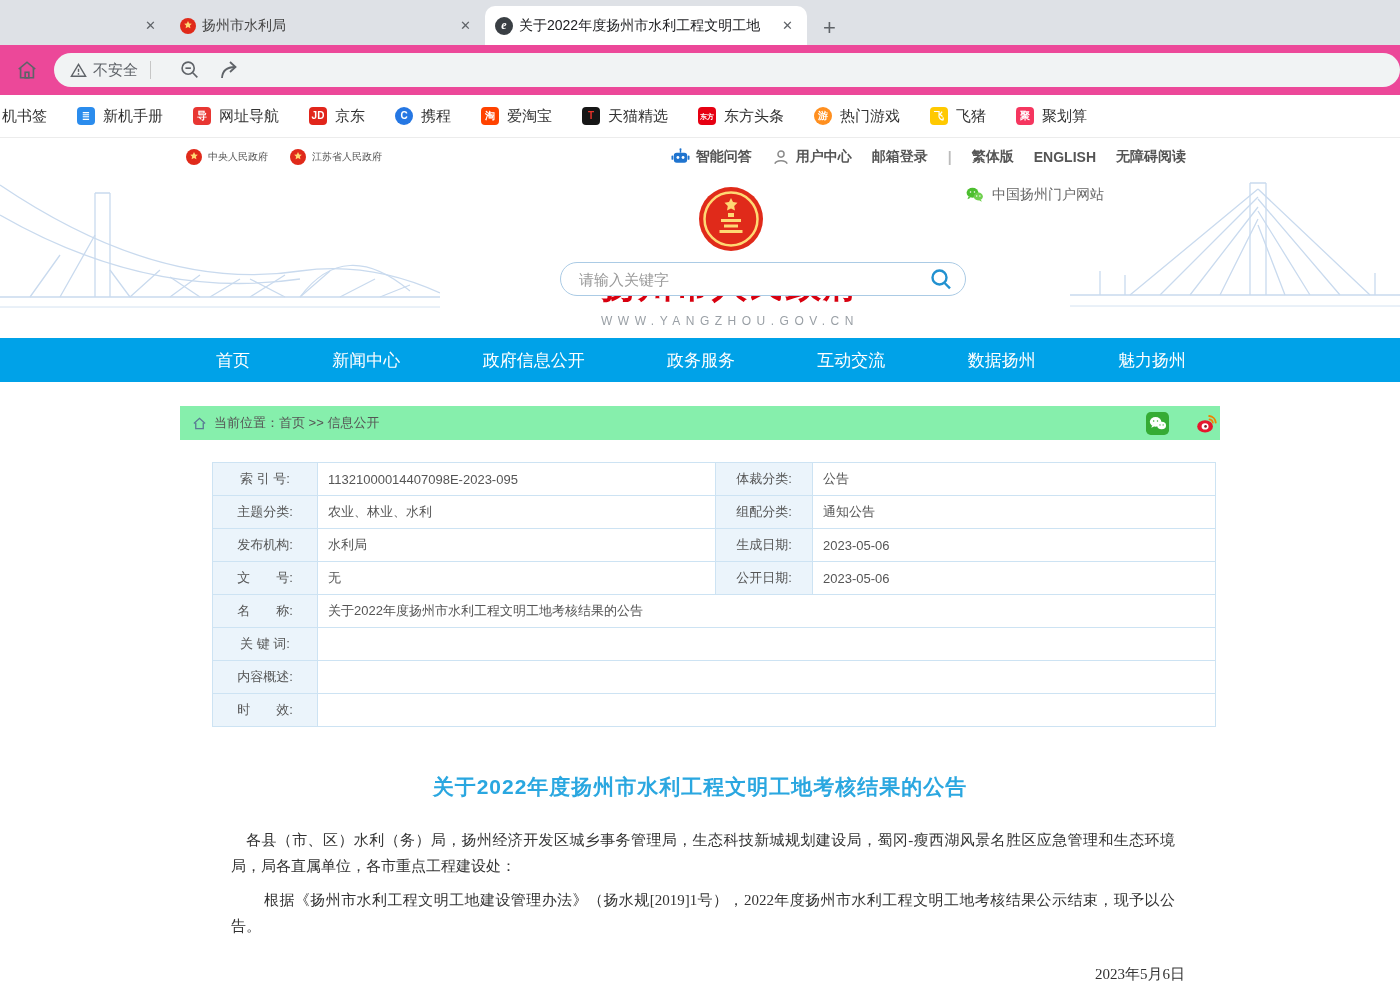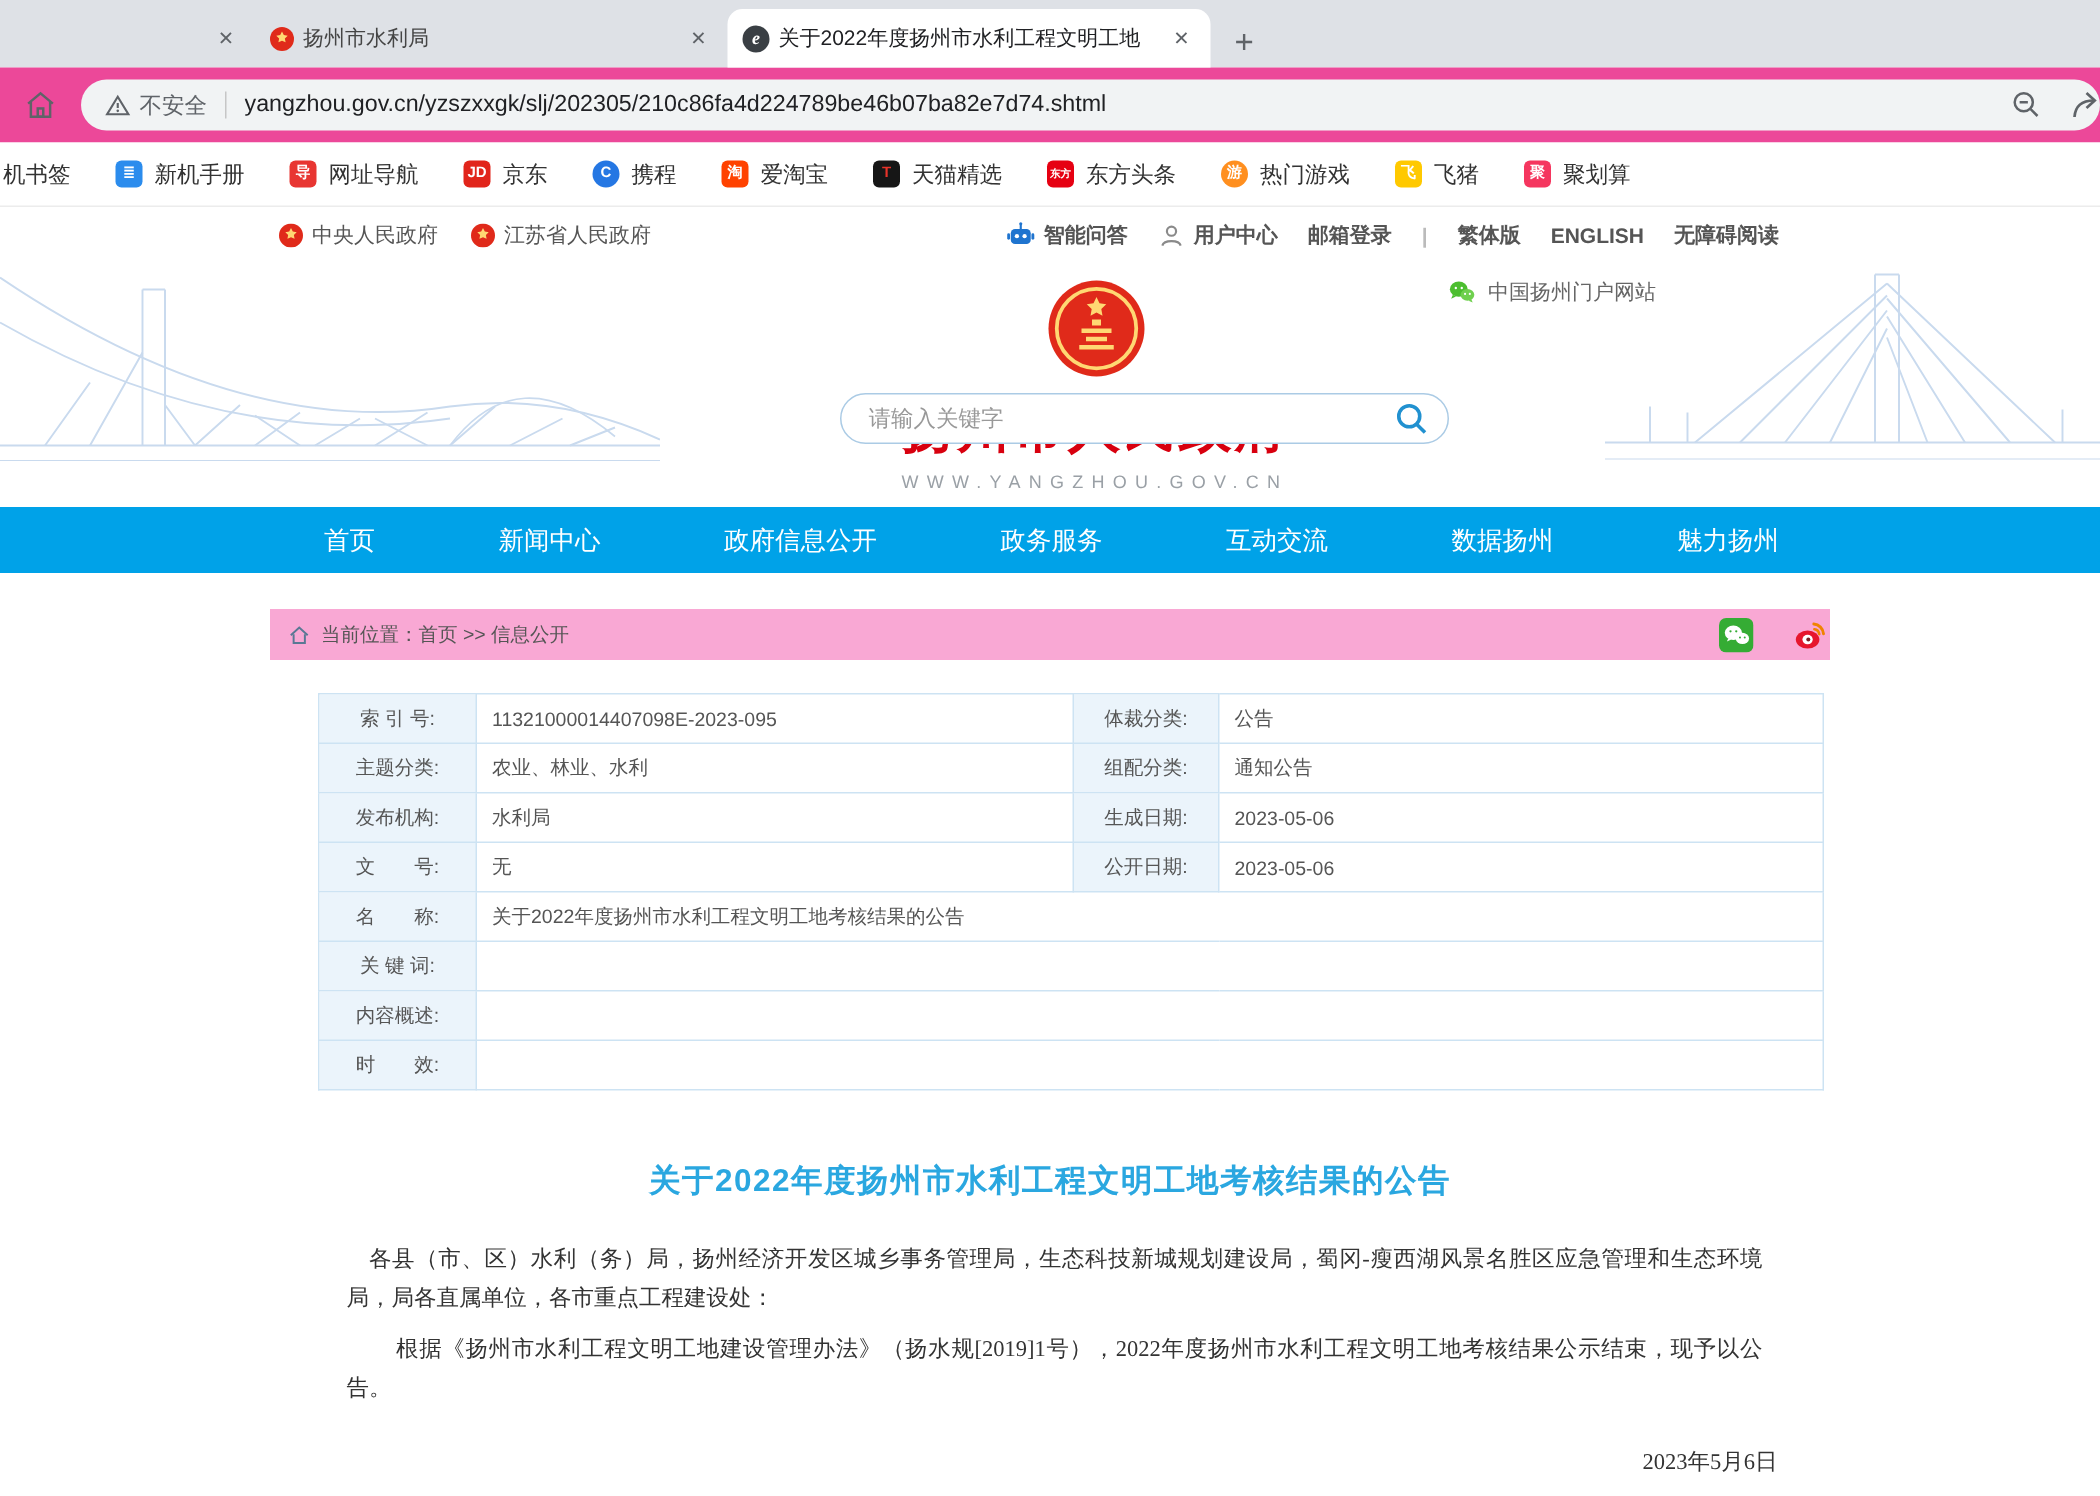--- a/index.html
+++ b/index.html
@@ -33,21 +33,21 @@
                padding:0 12px 0 0; font-size:15px; color:#333; border-bottom:1px solid #ececec; overflow:hidden; }
   .bm { display:flex; align-items:center; gap:8px; white-space:nowrap; }
   .fav { width:18px; height:18px; display:flex; align-items:center; justify-content:center;
          font-size:10px; font-weight:bold; line-height:1; }
   .fav-sm { font-size:7px; }
 
   
   .govbar { height:37px; background:#fff; }
   .container { width:1040px; margin:0 auto; height:100%; }
   .govbar .container { display:flex; align-items:center; padding:0 34px 0 6px; }
-  .gov-link { display:flex; align-items:center; gap:6px; font-size:14px; color:#555; margin-right:22px; }
+  .gov-link { display:flex; align-items:center; gap:6px; font-size:10px; color:#555; margin-right:22px; }
   .gov-right { margin-left:auto; display:flex; align-items:center; gap:20px; font-size:14px; color:#555;font-weight:bold; }
   .gov-right .it { display:flex; align-items:center; gap:6px; }
   .pipe { color:#bbb; }
 
   
   .header { position:relative; height:147px; background:#fff; }
   .art { position:absolute; top:0; pointer-events:none; }
   .art.left { left:0; } .art.right { right:0; }
   .logo-wrap { position:absolute; left:601px; top:11px; display:flex; align-items:center; gap:10px;flex-direction:column; }
   .site-name { font-size:35px; font-weight:bold; color:#d8000f; letter-spacing:2px;
@@ -60,21 +60,21 @@
   .searchbar input { flex:1; border:none; outline:none; font-size:15px; color:#333; background:transparent; }
   .searchbar input::placeholder { color:#999; }
 
   
   .nav { height:44px; background:#00a2e8;margin-top:16px; }
   .nav .container { display:flex; align-items:center; justify-content:space-between; padding:0 34px 0 36px; }
   .nav-item { color:#fff; font-size:17px; white-space:nowrap; }
 
   
   .main { width:1040px; margin:0 auto; }
-  .breadcrumb { margin-top:24px; height:34px; background:#f9a8d4; display:flex; align-items:center;
+  .breadcrumb { margin-top:24px; height:34px; background:#86efac; display:flex; align-items:center;
                 padding:0 2px 0 12px; font-size:13px; color:#555; }
   .bc-text { margin-left:7px; }
   .bc-icons { margin-left:auto; display:flex; align-items:center; gap:26px; }
 
   table.doc { margin:22px 0 0 32px; width:1003px; border-collapse:collapse; font-size:13px; color:#555;
               table-layout:fixed; }
   table.doc td { border:1px solid #cde3f3; height:33px; overflow:hidden; white-space:nowrap; }
   td.lbl { background:#ebf4fb; text-align:center; color:#555; }
   td.val { padding-left:10px; color:#555; }
 
@@ -124,21 +124,20 @@
     <div class="omnibox">
       <span class="warn-glyph">
         <svg width="17" height="17" viewBox="0 0 24 24" fill="none" stroke="#5f6368" stroke-width="2">
             <path d="M12 3.5 L22 20 H2 Z"></path>
             <line x1="12" y1="9.5" x2="12" y2="14"></line>
             <circle cx="12" cy="16.8" r="1.2" fill="#5f6368" stroke="none"></circle>
           </svg>
       </span>
       <span class="sec-label">不安全</span>
       <span class="omni-div"></span>
-      <span class="url-text">yangzhou.gov.cn/yzszxxgk/slj/202305/210c86fa4d224789be46b07ba82e7d74.shtml</span>
       <span class="omni-ic">
         <svg width="22" height="22" viewBox="0 0 24 24" fill="none" stroke="#5f6368" stroke-width="1.8">
             <circle cx="10" cy="10" r="6.6"></circle>
             <line x1="15" y1="15" x2="20" y2="20"></line>
             <line x1="7" y1="10" x2="13" y2="10"></line>
           </svg>
       </span>
       <span class="omni-ic" style="margin-right:-14px;">
         <svg width="26" height="24" viewBox="0 0 24 24" fill="none" stroke="#5f6368" stroke-width="1.8">
             <path d="M4 20c.5-7.5 5-11 13-11"></path>

